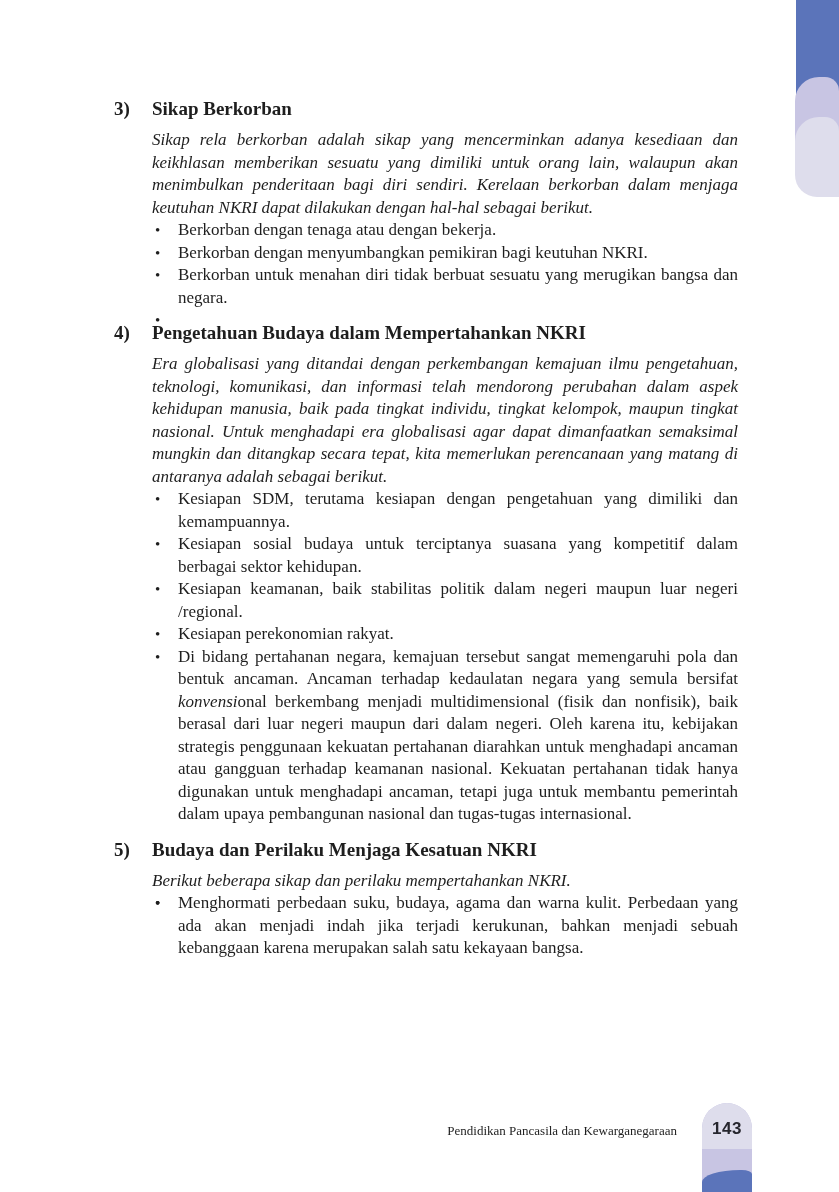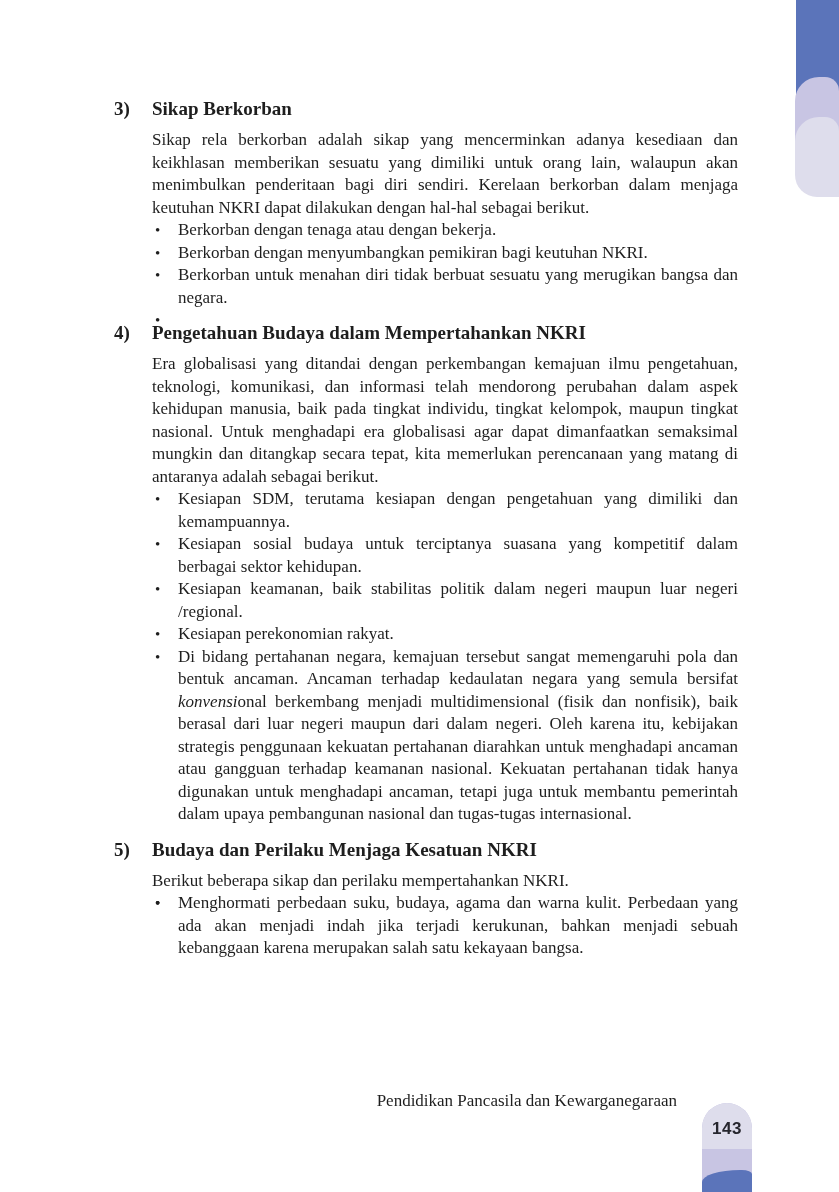--- a/index.html
+++ b/index.html
@@ -32,20 +32,21 @@
     font-weight: bold;
     margin-bottom: 8px;
   }
   .section + .section .section-heading { margin-top: 12px; }
   .section-heading .num { width: 38px; flex: 0 0 38px; }
   .section-body { margin-left: 38px; }
   .para {
     font-size: 17px;
     line-height: 22.5px;
     text-align: justify;
+    font-style: italic;
   }
   ul.bullets { list-style: none; }
   ul.bullets li {
     position: relative;
     padding-left: 26px;
     font-size: 17px;
     line-height: 22.5px;
     text-align: justify;
   }
   ul.bullets li .marker {
@@ -81,23 +82,23 @@
     position: absolute;
     top: 117px; left: 0; right: 0;
     height: 80px;
     background: var(--lavender-light);
     border-radius: 24px 14px 0 22px;
   }
 
   
   .footer-title {
     position: absolute;
-    top: 1091px;
+    top: 1121px;
     right: 162px;
-    font-size: 17px;
+    font-size: 13px;
     line-height: 19px;
     white-space: nowrap;
   }
   .page-pill {
     position: absolute;
     bottom: 0;
     right: 87px;
     width: 50px;
     height: 89px;
     background: var(--lavender-mid);

